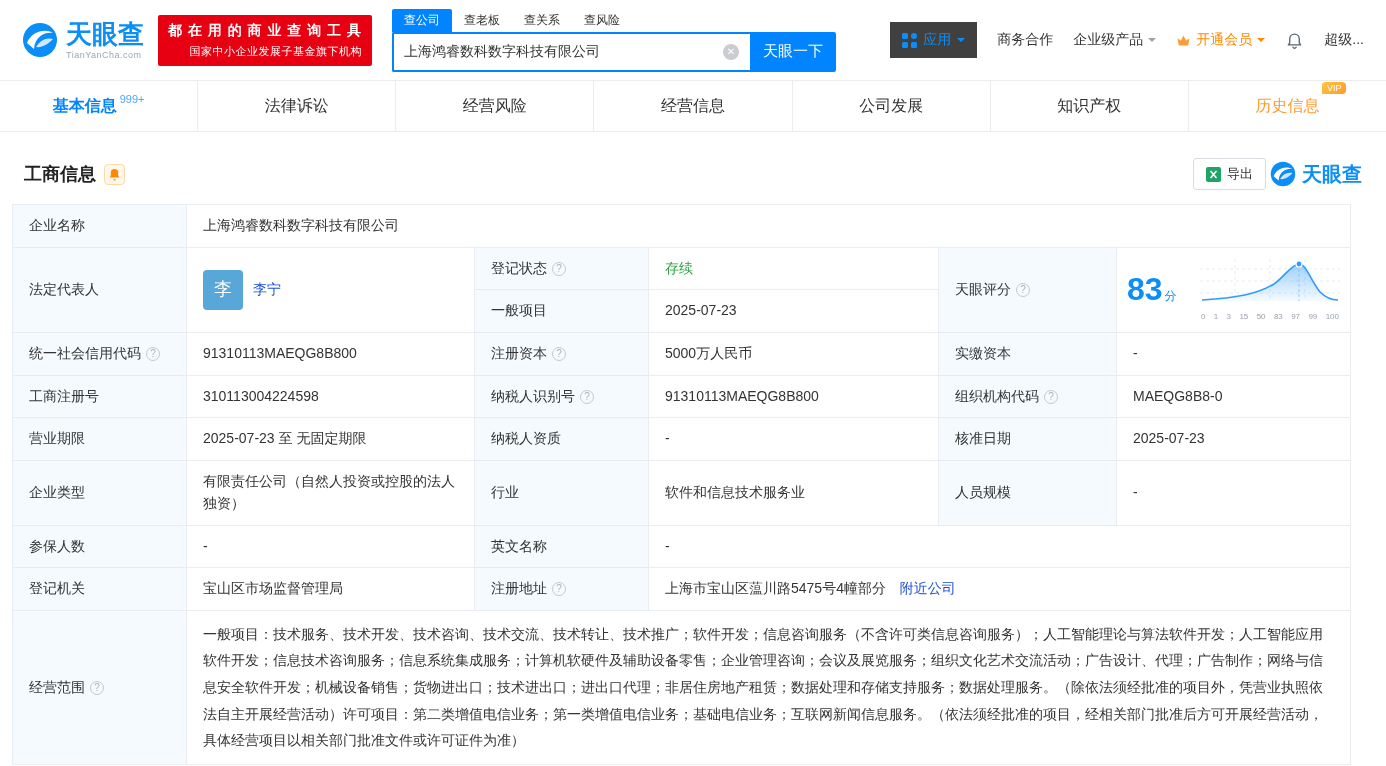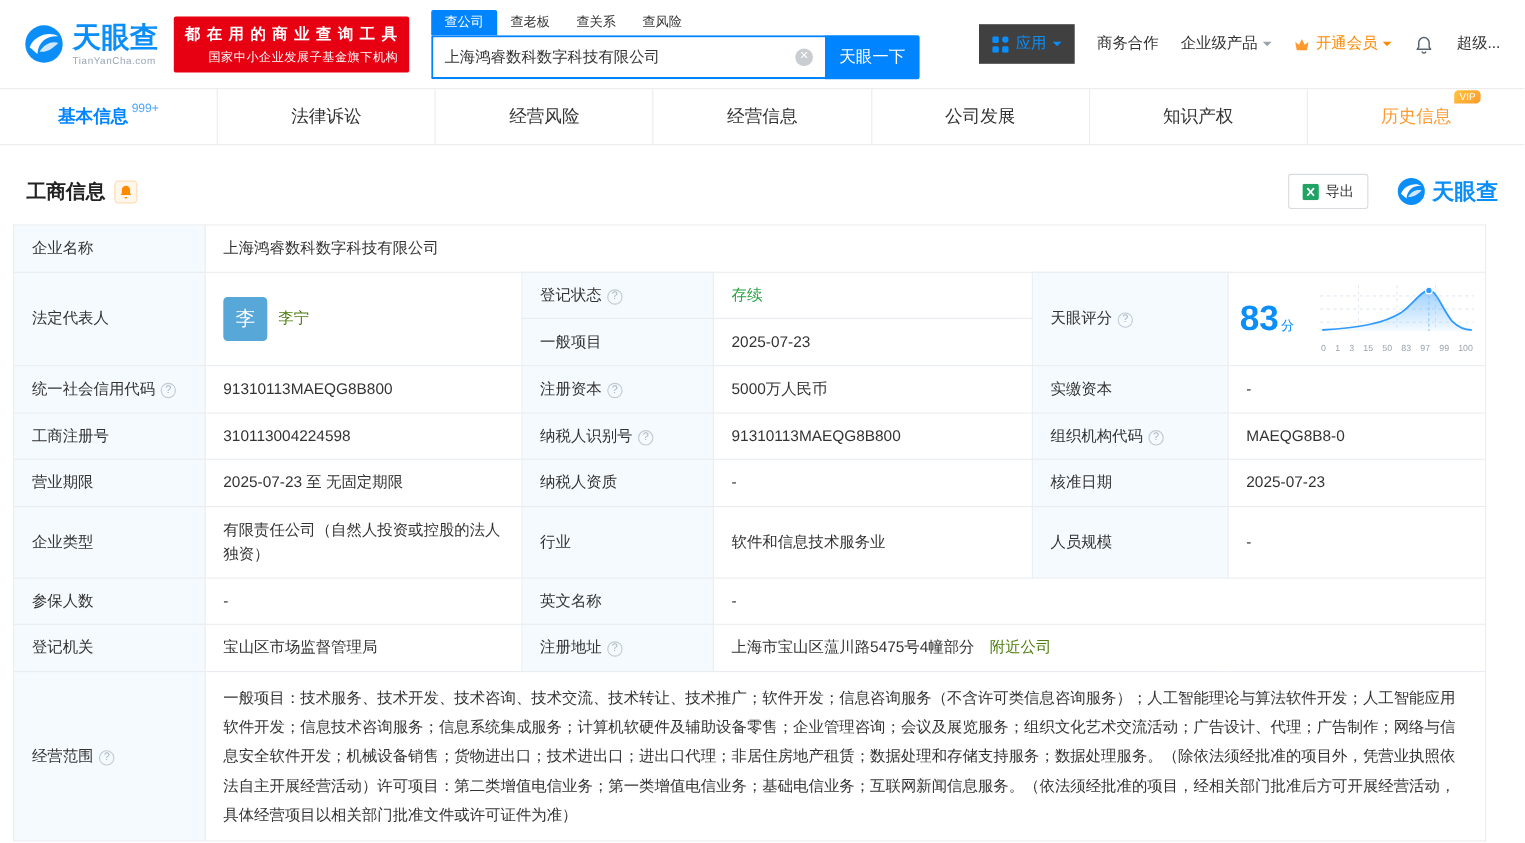--- a/index.html
+++ b/index.html
@@ -44,34 +44,34 @@
   .count{font-size:11px;color:#4da6ff;font-weight:normal;margin-left:3px;position:relative;top:-7px}
   .tab.history{color:#ff9a2e}
   .hist-wrap{position:relative;display:inline-block}
   .vip-tag{position:absolute;top:-14px;right:-27px;background:linear-gradient(135deg,#ffc53d,#ff9a2e);
     color:#fff;font-size:9px;font-style:normal;padding:1px 5px;border-radius:4px 4px 4px 0;font-weight:normal}
   
   .section-head{display:flex;align-items:center;margin:26px 24px 14px}
   .section-title{font-size:18px;font-weight:bold;color:#222}
   .alert-icon{margin-left:8px;display:flex;cursor:pointer;border:1px solid #ffd9a8;
     background:#fff7ec;border-radius:4px;padding:2px}
-  .head-right{margin-left:auto;display:flex;gap:26px}
+  .head-right{margin-left:auto;display:flex;gap:4px}
   .export-btn{display:flex;align-items:center;gap:6px;border:1px solid #d8dce0;border-radius:3px;
     background:#fff;padding:6px 12px;font-size:13px;color:#333;cursor:pointer;font-family:inherit}
   .side-logo{display:flex;align-items:center;gap:6px;cursor:pointer}
   .side-logo .t{font-size:20px;font-weight:bold;color:#0b8ef8}
   
   table.info{width:1338px;margin:0 12px 24px;border-collapse:collapse;table-layout:fixed}
   .info th,.info td{border:1px solid #e9edf1;padding:10px 16px;font-size:14px;text-align:left;
     font-weight:normal;vertical-align:middle;line-height:1.55;color:#333;word-break:break-word}
   .info th{background:#f4fafe}
   .q{display:inline-block;width:14px;height:14px;border:1px solid #c3cad3;border-radius:50%;
     color:#aab3bd;font-size:10px;line-height:12px;text-align:center;margin-left:5px;cursor:pointer;vertical-align:1px}
   .q::before{content:"?"}
-  .link{color:#4d7c0f;cursor:pointer;text-decoration:none}
+  .link{color:#1d4ed8;cursor:pointer;text-decoration:none}
   .green{color:#2ba245}
   .rep{display:flex;align-items:center;gap:10px}
   .avatar{width:40px;height:40px;border-radius:4px;background:#57a7d8;color:#fff;font-size:18px;
     display:flex;align-items:center;justify-content:center;cursor:pointer;flex:none}
   .score-cell{padding:6px 10px !important}
   .score-wrap{display:flex;align-items:center;justify-content:space-between;gap:8px}
   .score-num{font-size:32px;font-weight:bold;color:#0b8ef8}
   .score-unit{font-size:12px;color:#0b8ef8;margin-left:2px}
   .chart .axis{display:flex;justify-content:space-between;font-size:8px;color:#9aa2ad;margin-top:1px;padding:0 1px}
   .scope-cell{line-height:1.9 !important}

